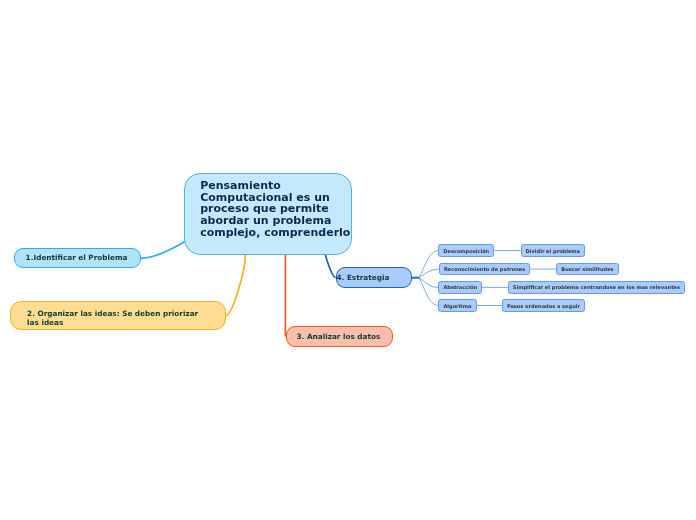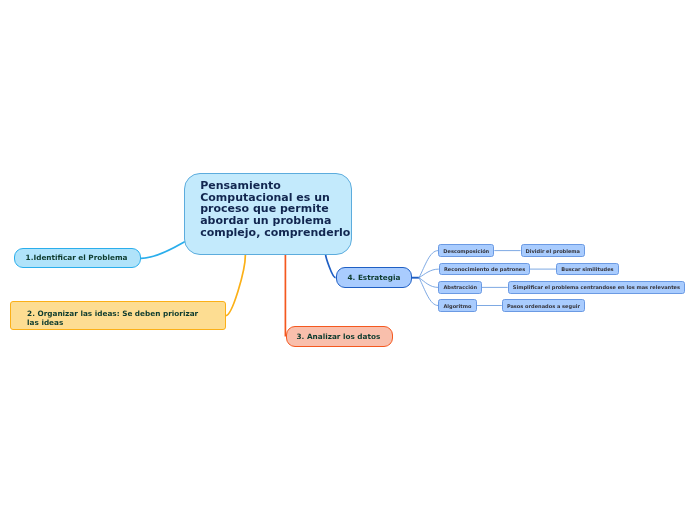--- a/index.html
+++ b/index.html
@@ -15,26 +15,26 @@
   #central{left:184px;top:173.2px;width:168px;height:81.5px;
     background:#c3eafc;border:1.45px solid #5cacdd;border-radius:16px;
     color:#11264f;font-weight:bold;font-size:11px;line-height:11.6px;
     padding:6.0px 0 0 15.2px;align-items:flex-start;display:block;}
 
   
   .l1{font-weight:bold;font-size:7.3px;color:#0d3b2e;}
   #n1{left:13.6px;top:247.7px;width:127.6px;height:20.6px;background:#b0e3fa;
       border:1.5px solid #2aaeec;border-radius:9px;padding-left:11px;}
   #n2{left:9.9px;top:300.9px;width:216px;height:29.4px;background:#fddd92;
-      border:1.5px solid #fbb017;border-radius:3px;padding:7.3px 0 0 16.2px;
+      border:1.5px solid #fbb017;border-radius:11px;padding:7.3px 0 0 16.2px;
       display:block;line-height:9.1px;}
   #n3{left:285.5px;top:326px;width:107px;height:20.7px;background:#f9bfac;
       border:1.5px solid #f4581f;border-radius:9px;padding-left:10px;}
   #n4{left:335.5px;top:267.2px;width:76.4px;height:21.2px;background:#a9ccfe;
-      border:1.5px solid #1f5fc4;border-radius:9px;padding-left:11px;}
+      border:1.5px solid #1f5fc4;border-radius:9px;}
 
   
   .sub{font-weight:bold;font-size:5.05px;color:#34333a;background:#a9ccfe;
        border:0.85px solid #6b9ae3;border-radius:2.6px;height:12.7px;padding:0 4.1px;}
 </style>
 </head>
 <body>
 
 <div id="canvas">
 

